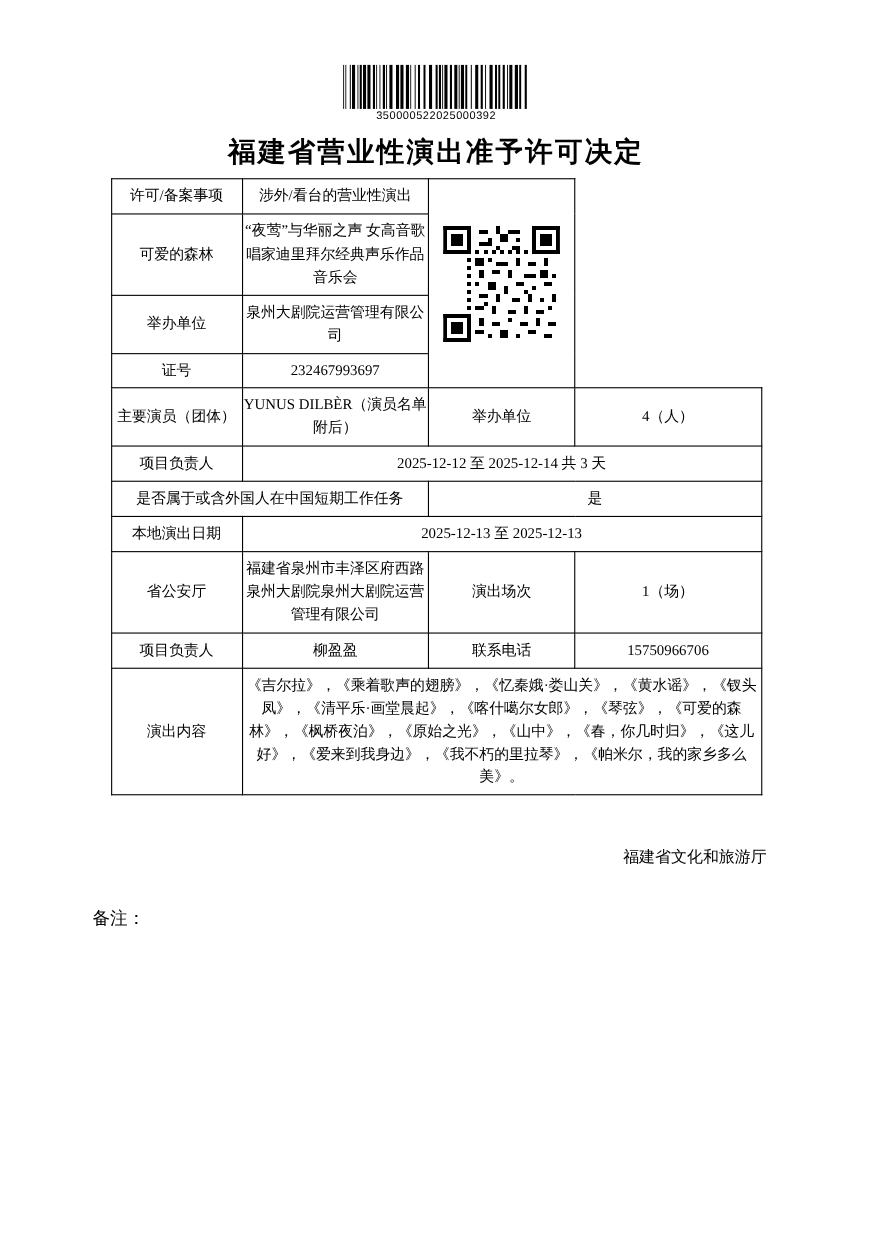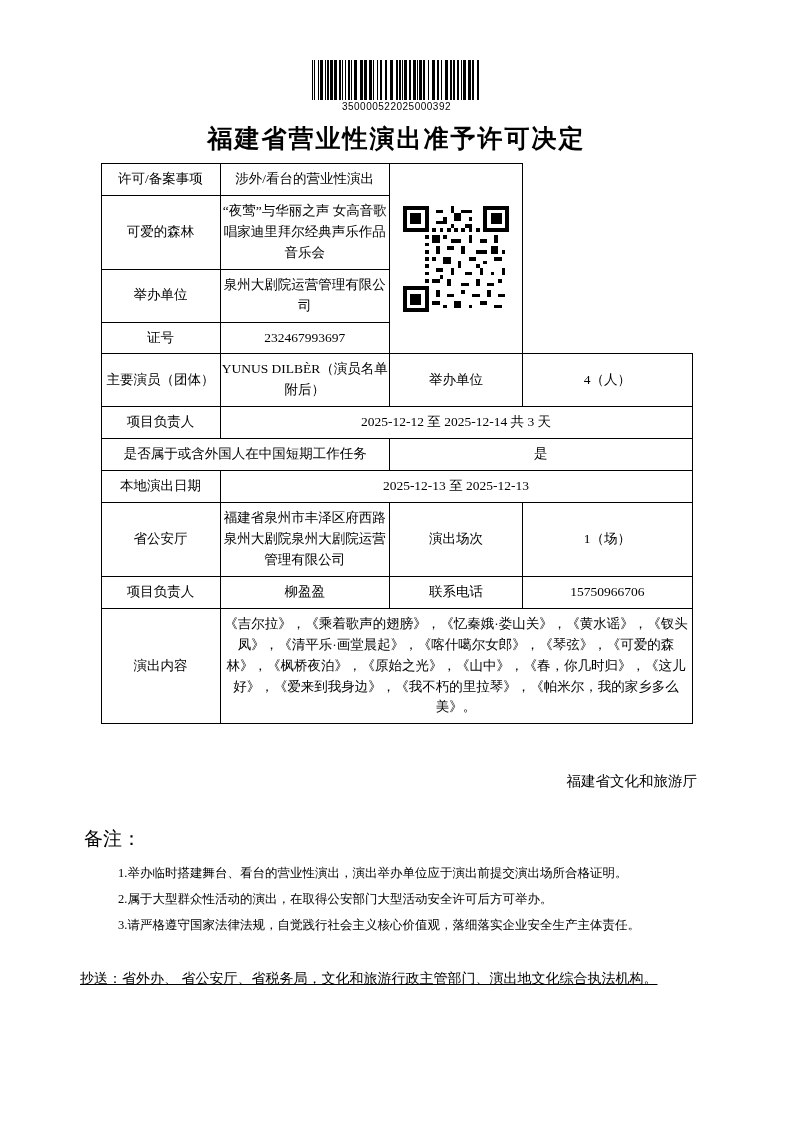--- a/index.html
+++ b/index.html
@@ -114,21 +114,21 @@
   }
   .signer {
     text-align: right;
     padding-right: 96px;
     font-size: 14.5px;
     margin-top: 44px;
     line-height: 1.9;
   }
   .remarks-title {
     margin: 30px 0 0 84px;
-    font-size: 19px;
+    font-size: 16px;
   }
   .remarks-list {
     margin: 8px 0 0 118px;
     font-size: 12.5px;
     line-height: 2.1;
   }
   .cc-block {
     margin: 26px 0 0 80px;
     font-size: 14px;
     line-height: 2.0;
@@ -312,23 +312,15 @@
       </tbody>
     </table>
   </div>
 
 
   <div class="signer">
     <div>福建省文化和旅游厅</div>
   </div>
 
   <div class="remarks-title">备注：</div>
-  <div class="remarks-list">
-    <div>1.举办临时搭建舞台、看台的营业性演出，演出举办单位应于演出前提交演出场所合格证明。</div>
-    <div>2.属于大型群众性活动的演出，在取得公安部门大型活动安全许可后方可举办。</div>
-    <div>3.请严格遵守国家法律法规，自觉践行社会主义核心价值观，落细落实企业安全生产主体责任。</div>
-  </div>
-
-  <div class="cc-block">
-    <span class="cc-label">抄送：</span><span class="cc-text">省外办、 省公安厅、省税务局，文化和旅游行政主管部门、演出地文化综合执法机构。</span>
-  </div>
+
 
 </div>
 
 </body></html>

